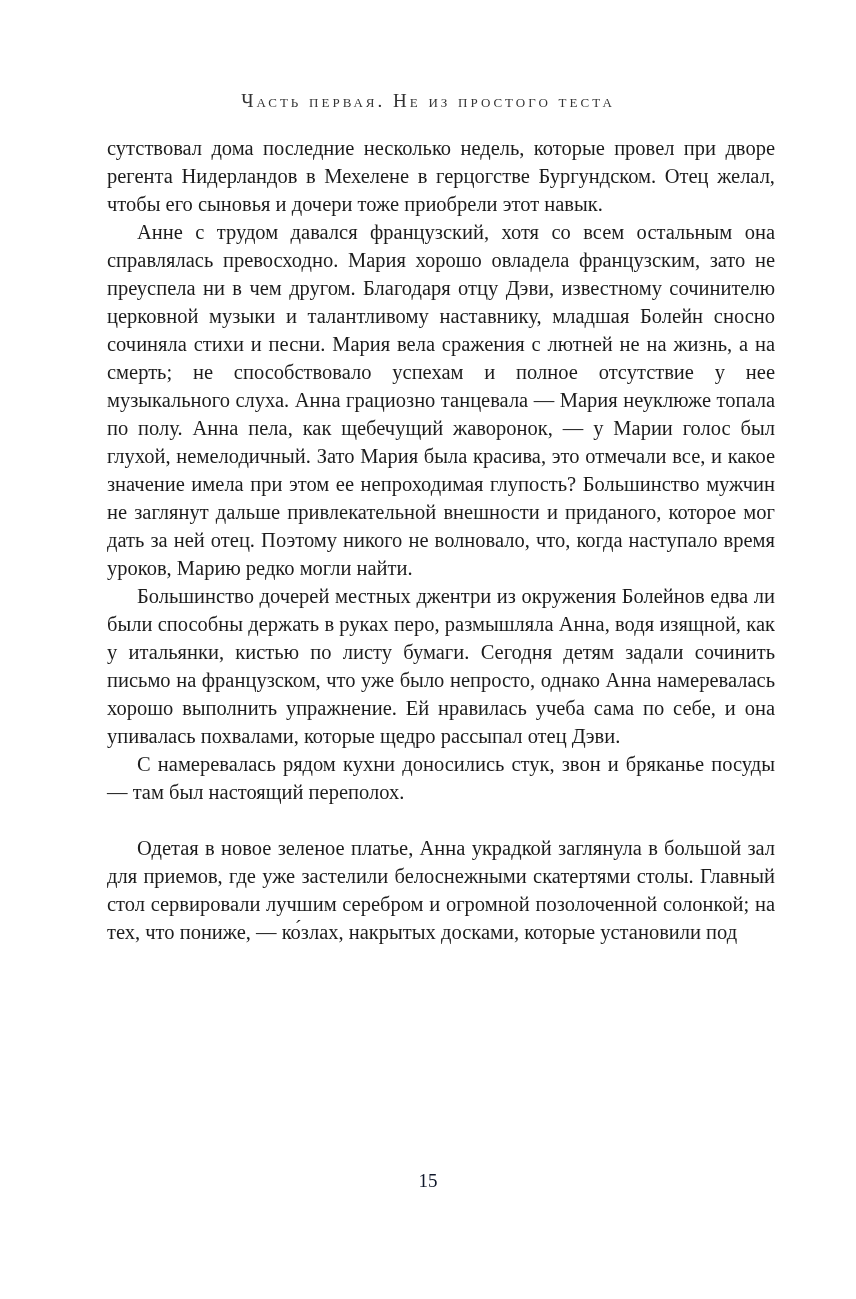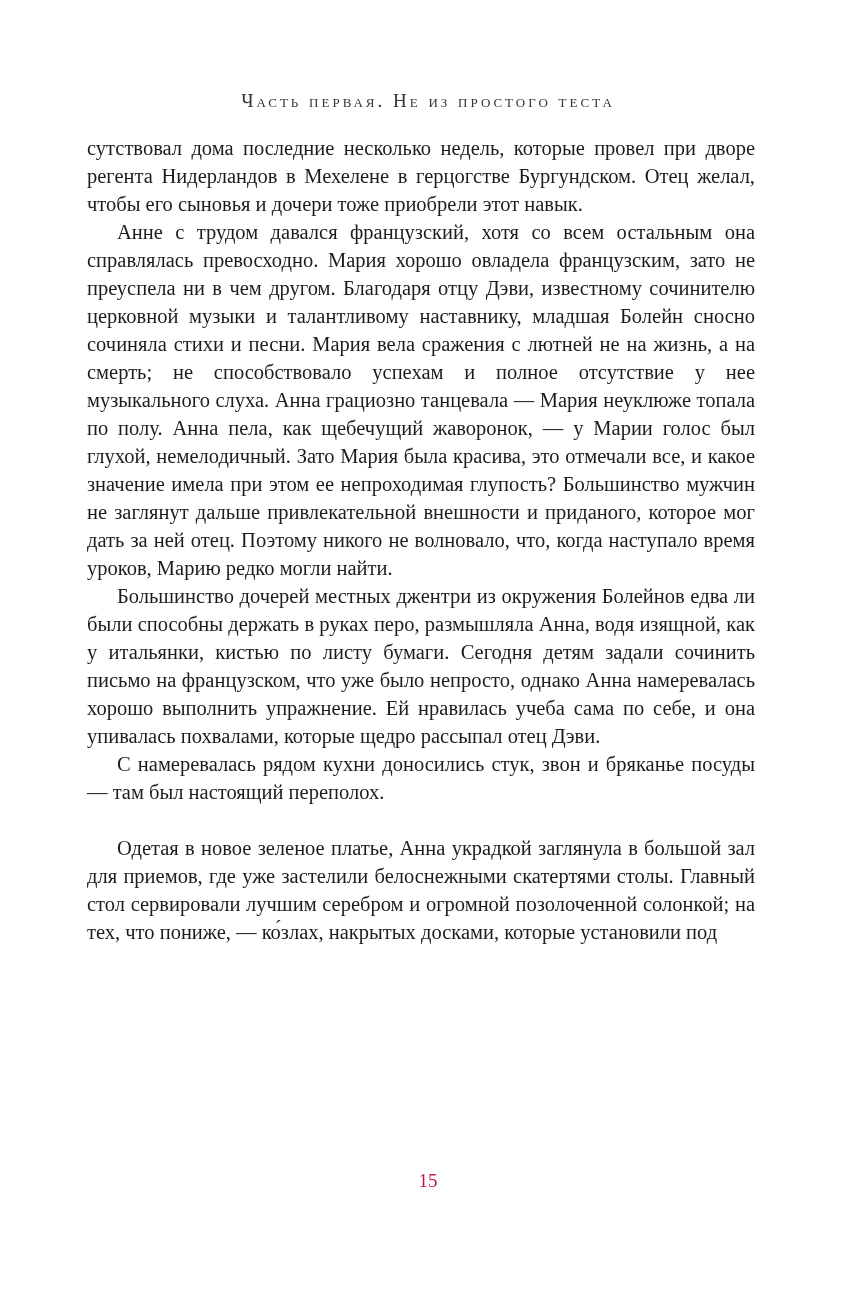--- a/index.html
+++ b/index.html
@@ -24,21 +24,21 @@
     width: 100%;
     text-align: center;
     font-variant: small-caps;
     letter-spacing: 3px;
     font-size: 19px;
     color: #333333;
   }
   .text-block {
     position: absolute;
     top: 134px;
-    left: 87px;
+    left: 107px;
     width: 668px;
     font-size: 20.5px;
     line-height: 28px;
     text-align: justify;
     hyphens: auto;
     -webkit-hyphens: auto;
   }
   .para {
     margin: 0;
     padding: 0;
@@ -50,21 +50,21 @@
   .section-break {
     height: 28px;
   }
   .page-number {
     position: absolute;
     top: 1170px;
     left: 0;
     width: 100%;
     text-align: center;
     font-size: 19px;
-    color: #be185d;
+    color: #0f172a;
   }
 </style>
 </head>
 <body>
 
 <div class="page">
   <div class="running-header">Часть первая. Не из простого теста</div>
 
   <div class="text-block">
     <p class="para no-indent">сутствовал дома последние несколько недель, которые провел при дворе регента Нидерландов в Мехелене в герцогстве Бургундском. Отец желал, чтобы его сыновья и дочери тоже приобрели этот навык.</p>

